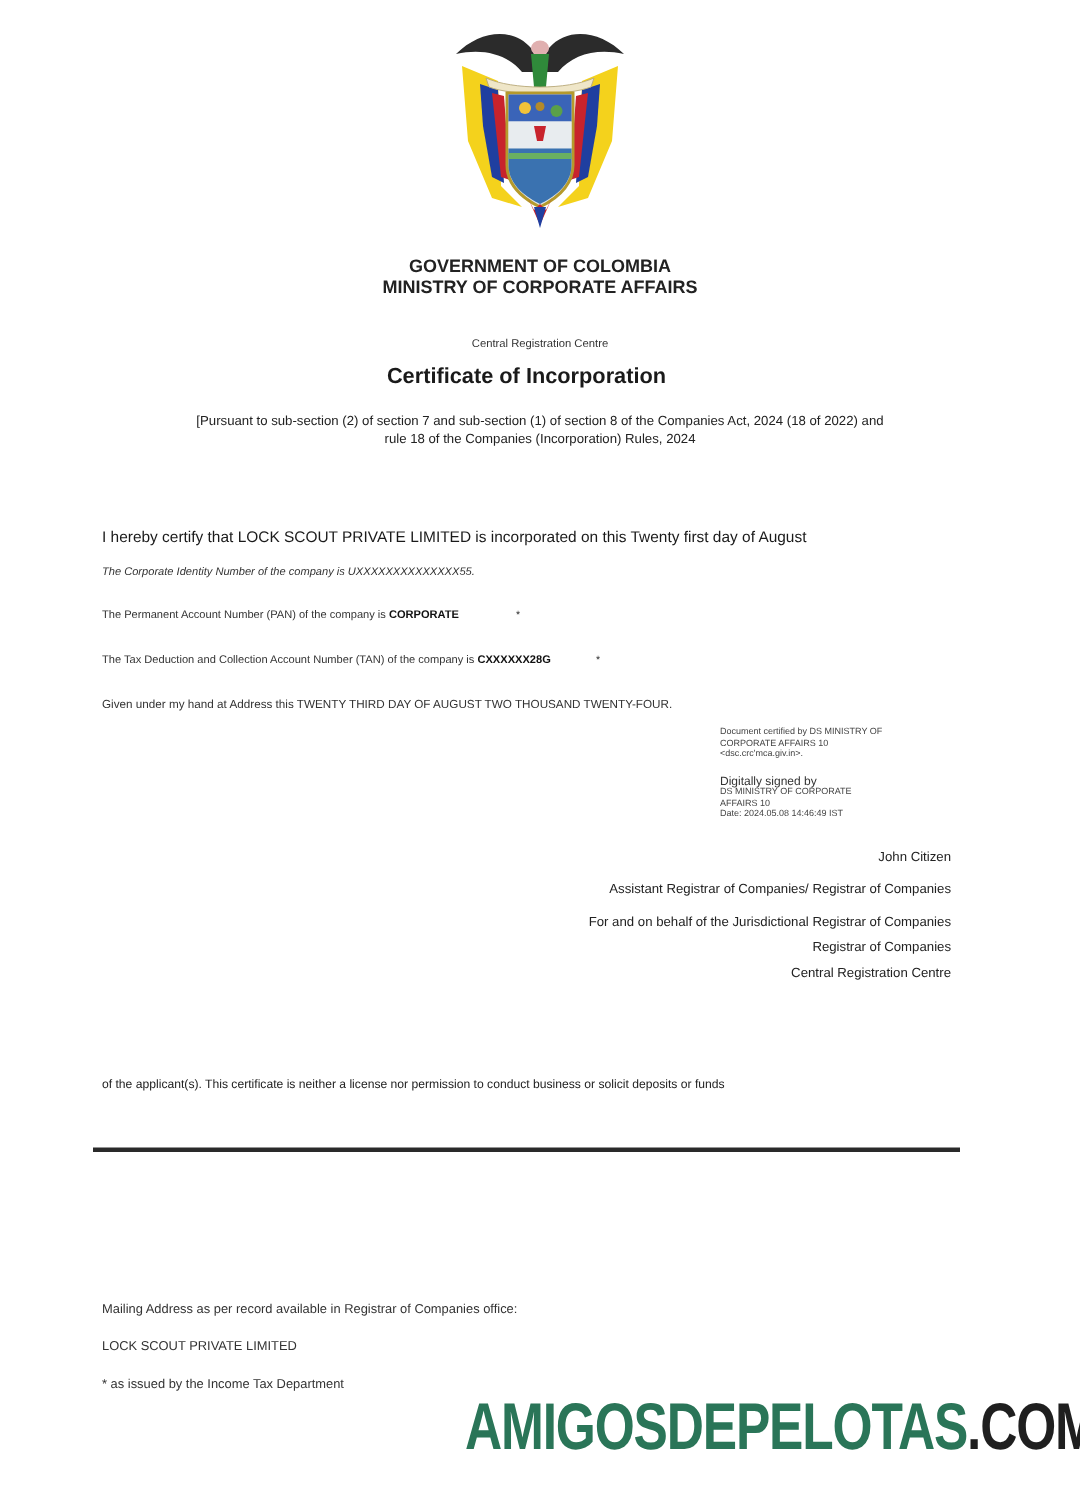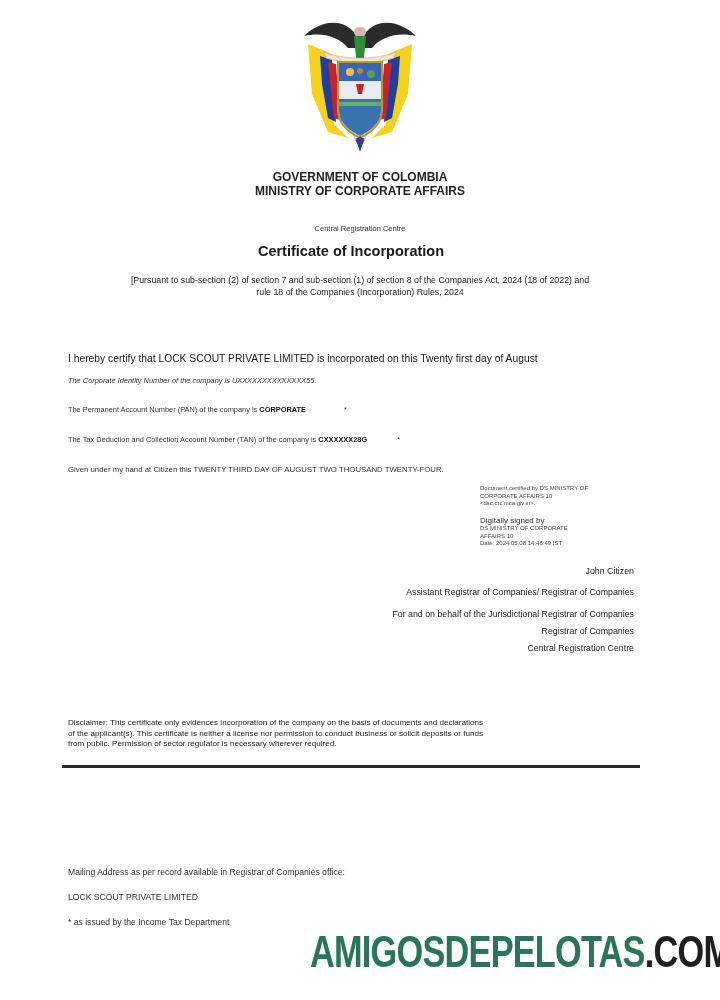--- a/index.html
+++ b/index.html
@@ -102,21 +102,21 @@
 <div class="abs small pan">
   <span>The Permanent Account Number (PAN) of the company is </span><b>CORPORATE</b>
   <span class="star" style="margin-left:36px">*</span>
 </div>
 
 <div class="abs small tan">
   <span>The Tax Deduction and Collection Account Number (TAN) of the company is </span><b>CXXXXXX28G</b>
   <span class="star" style="margin-left:28px">*</span>
 </div>
 
-<div class="abs small given">Given under my hand at Citizen this TWENTY THIRD DAY OF AUGUST TWO THOUSAND TWENTY-FOUR.</div>
+<div class="abs small given">Given under my hand at Address this TWENTY THIRD DAY OF AUGUST TWO THOUSAND TWENTY-FOUR.</div>
 
 <div class="abs cert-block">
   <div>Document certified by DS MINISTRY OF</div>
   <div>CORPORATE AFFAIRS 10</div>
   <div>&lt;dsc.crc'mca.giv.in&gt;.</div>
 </div>
 
 <div class="abs signed-block">
   <div class="hd">Digitally signed by</div>
   <div>DS MINISTRY OF CORPORATE</div>
@@ -124,23 +124,21 @@
   <div>Date: 2024.05.08 14:46:49 IST</div>
 </div>
 
 <div class="abs sig s1">John Citizen</div>
 <div class="abs sig s2">Assistant Registrar of Companies/ Registrar of Companies</div>
 <div class="abs sig s3">For and on behalf of the Jurisdictional Registrar of Companies</div>
 <div class="abs sig s4">Registrar of Companies</div>
 <div class="abs sig s5">Central Registration Centre</div>
 
 <div class="abs disclaimer">
-  <div>Disclaimer: This certificate only evidences incorporation of the company on the basis of documents and declarations</div>
   <div>of the applicant(s). This certificate is neither a license nor permission to conduct business or solicit deposits or funds</div>
-  <div>from public. Permission of sector regulator is necessary wherever required.</div>
 </div>
 
 <div class="abs rule"></div>
 
 <div class="abs mail m1">Mailing Address as per record available in Registrar of Companies office:</div>
 <div class="abs mail m2">LOCK SCOUT PRIVATE LIMITED</div>
 <div class="abs mail m3">* as issued by the Income Tax Department</div>
 
 <div class="abs watermark">
   <span class="wm-green">AMIGOSDEPELOTAS</span><span class="wm-dark">.COM</span>

